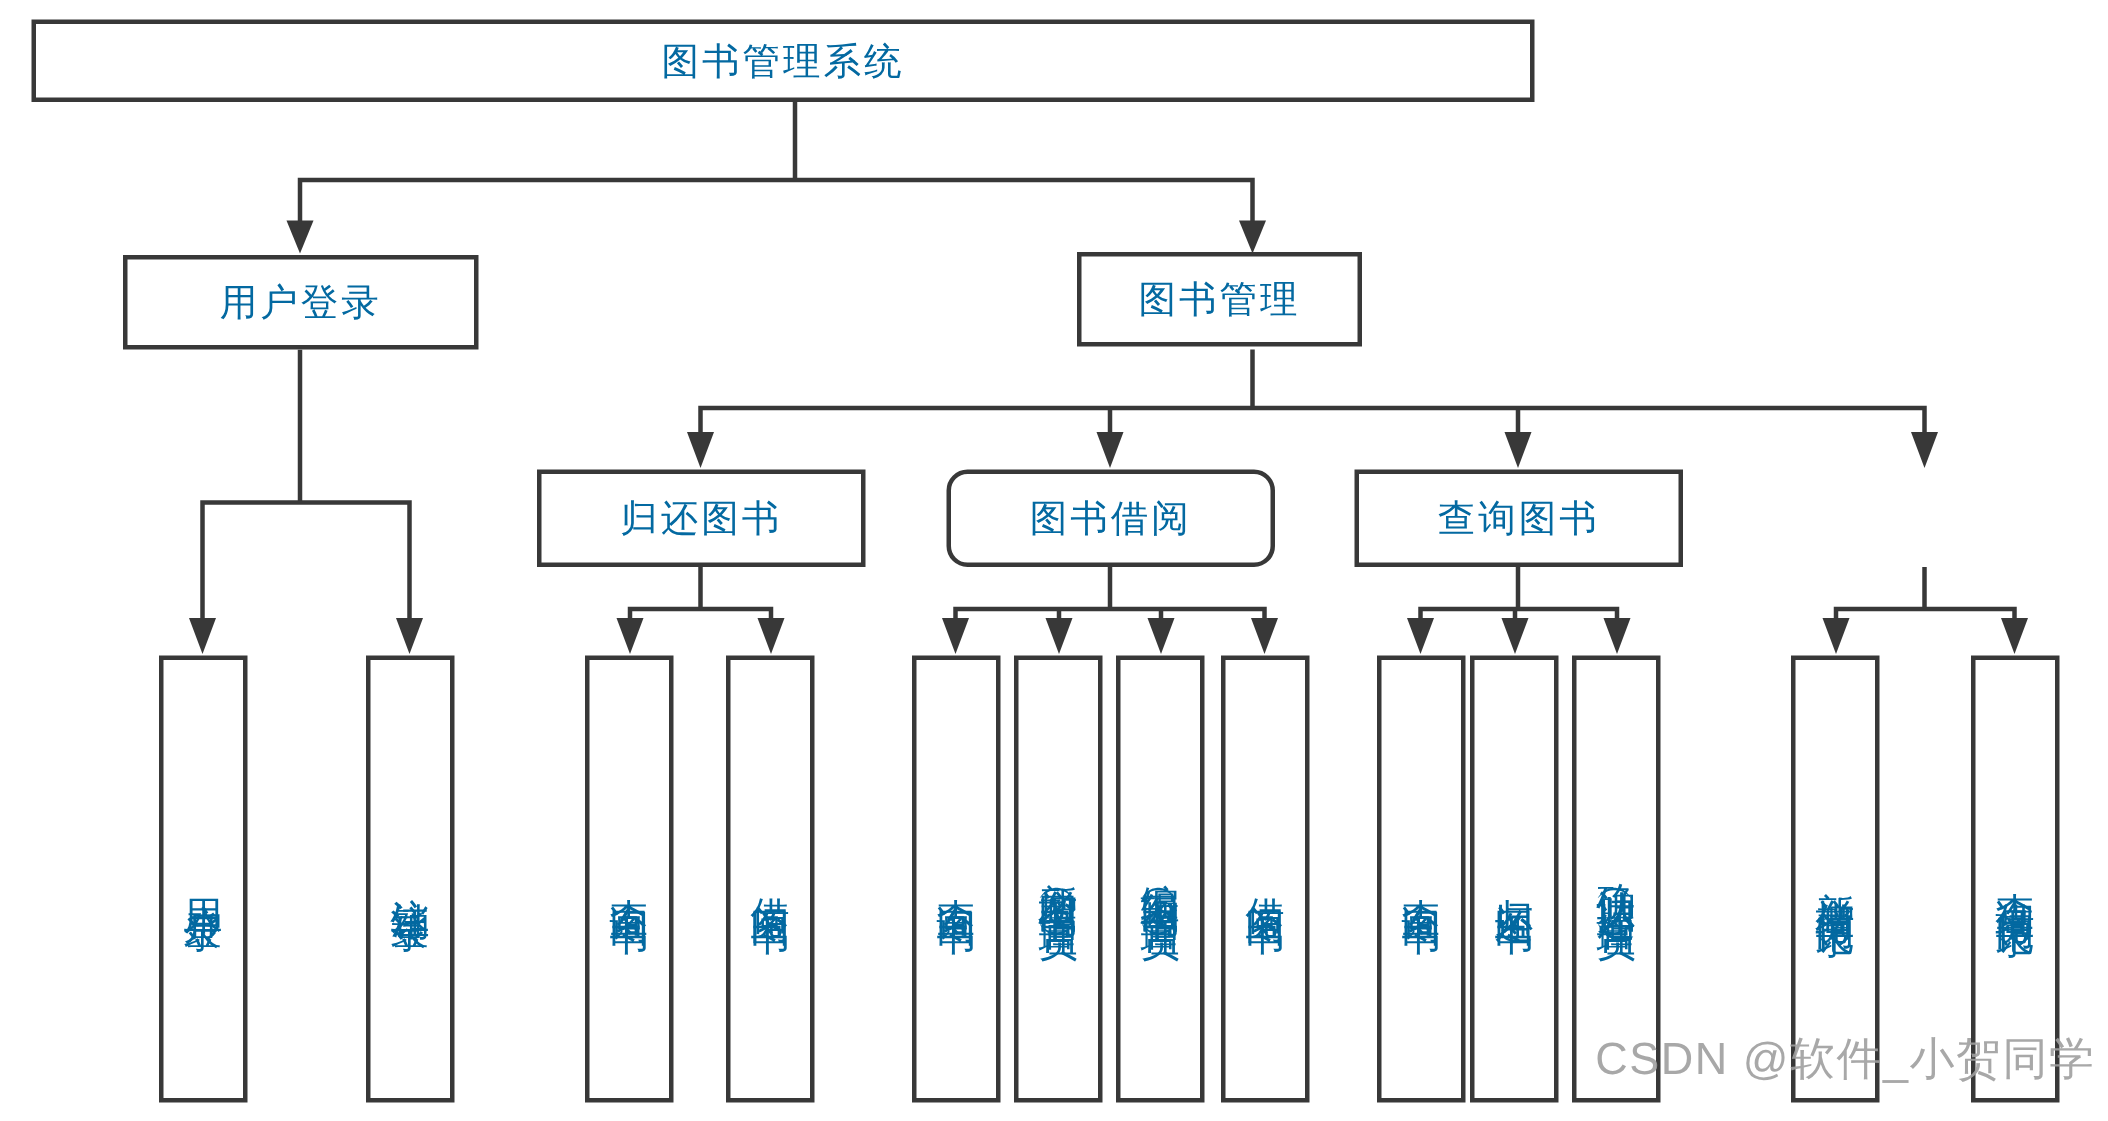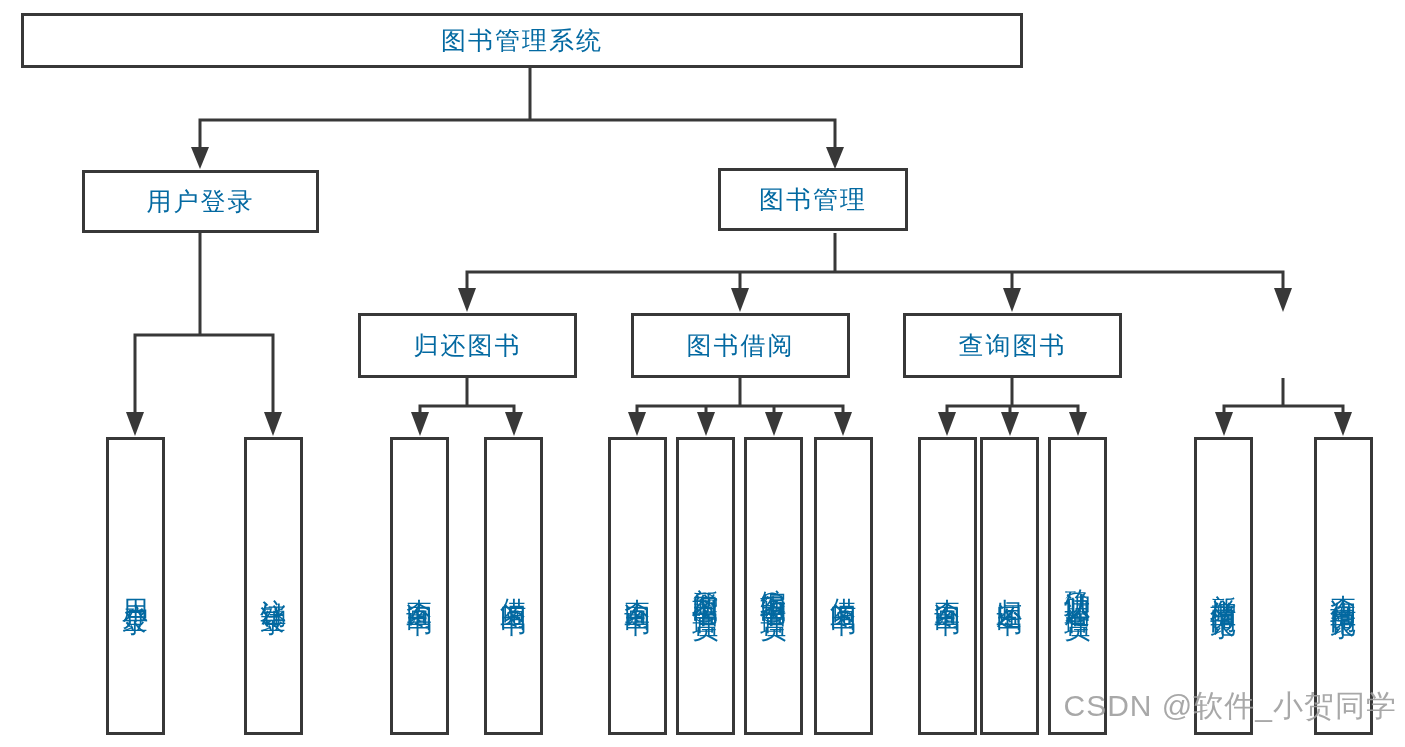--- a/index.html
+++ b/index.html
@@ -21,21 +21,21 @@
     writing-mode:vertical-rl;text-orientation:mixed;
     font-size:26px;letter-spacing:4px;line-height:1.1;
   }
   
   #root{left:21px;top:13px;width:1002px;height:55px;}
   
   #l2a{left:82px;top:170px;width:237px;height:63px;}
   #l2b{left:718px;top:168px;width:190px;height:63px;}
   
   #l3a{left:358px;top:313px;width:219px;height:65px;}
-  #l3b{left:631px;top:313px;width:219px;height:65px;}
+  #l3b{left:631px;top:313px;width:219px;height:65px;border-radius:14px;}
   #l3c{left:903px;top:313px;width:219px;height:65px;}
   #l3d{left:1174px;top:313px;width:219px;height:65px;}
   
   .leaf{top:437px;width:59px;height:298px;}
   #f1{left:106px;}  #f2{left:244px;}  #f3{left:390px;}  #f4{left:484px;}
   #f5{left:608px;}  #f6{left:676px;}  #f7{left:744px;}  #f8{left:814px;}
   #f9{left:918px;}  #f10{left:980px;} #f11{left:1048px;}
   #f12{left:1194px;}#f13{left:1314px;}
   .watermark{
     position:absolute;right:8px;bottom:20px;z-index:5;

